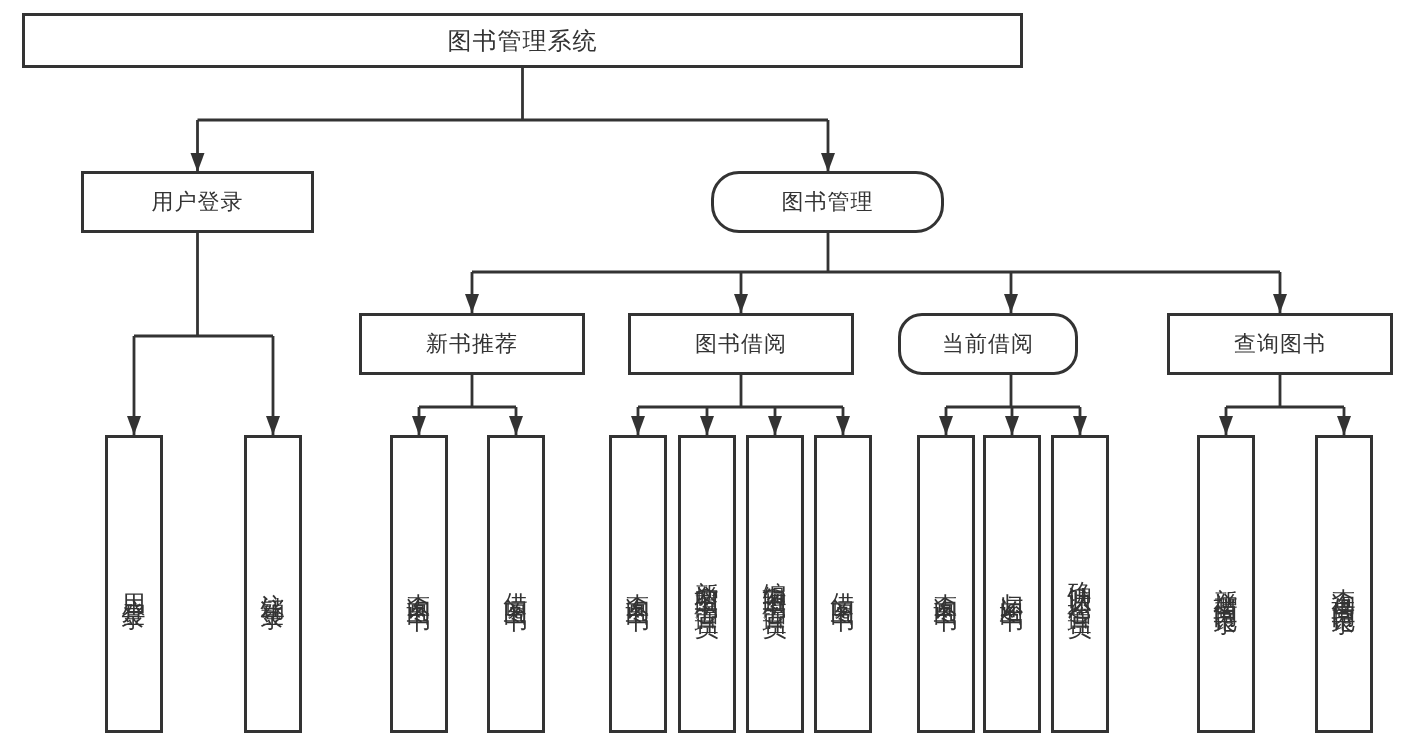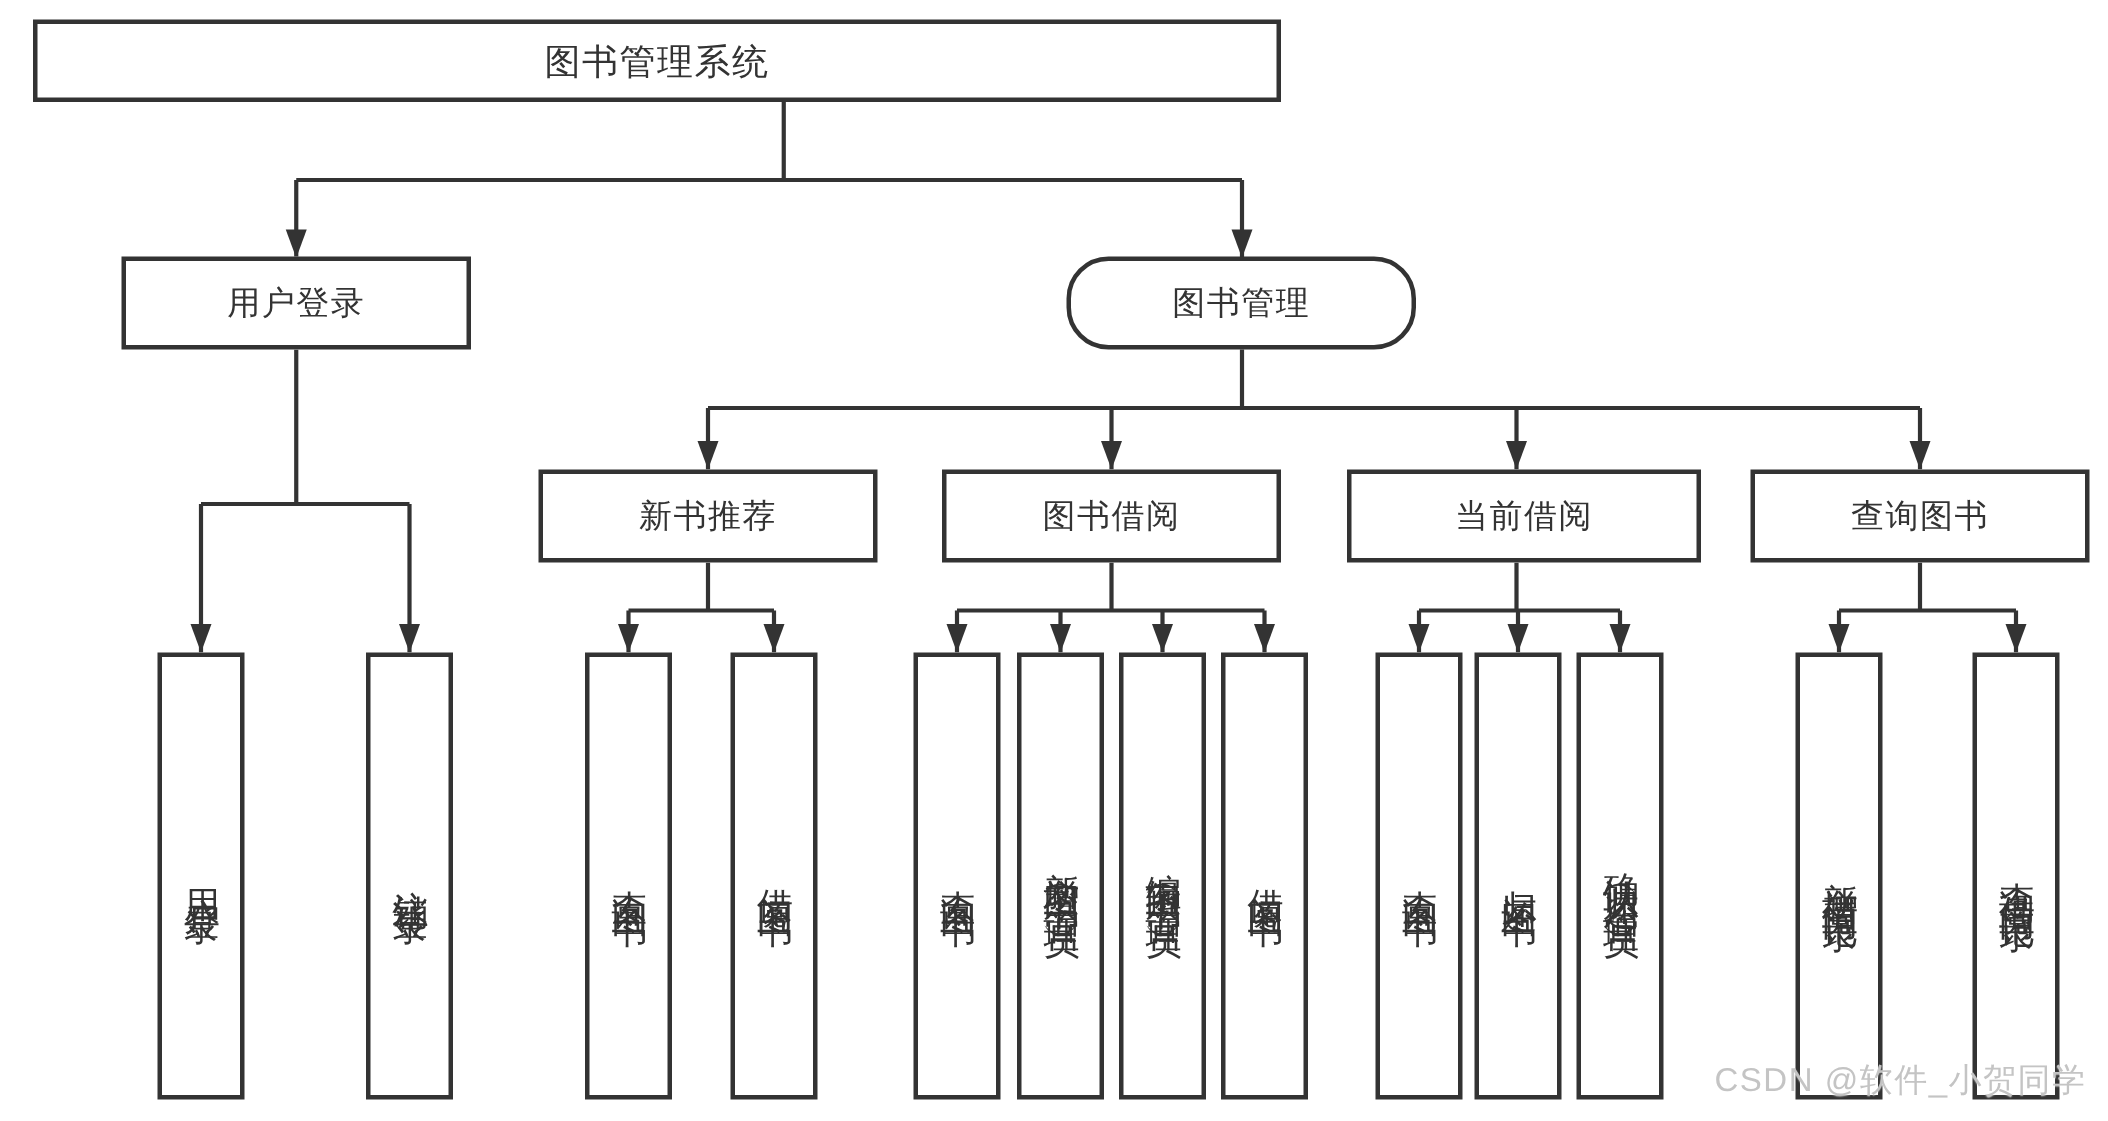--- a/index.html
+++ b/index.html
@@ -108,28 +108,28 @@
     <path d="M1011,375 V407 M946,407 H1080 M946,407 V435 M1012,407 V435 M1080,407 V435"></path>
     <polygon points="939,416 953,416 946,435"></polygon>
     <polygon points="1005,416 1019,416 1012,435"></polygon>
     <polygon points="1073,416 1087,416 1080,435"></polygon>
 
     <path d="M1280,375 V407 M1226,407 H1344 M1226,407 V435 M1344,407 V435"></path>
     <polygon points="1219,416 1233,416 1226,435"></polygon>
     <polygon points="1337,416 1351,416 1344,435"></polygon>
   </svg>
 
-  <div class="box hbox rootbox" style="left:22px; top:13px; width:832px; height:55px;text-align:right;">图书管理系统</div>
+  <div class="box hbox rootbox" style="left:22px; top:13px; width:1001px; height:55px;text-align:right;">图书管理系统</div>
 
   <div class="box hbox" style="left:81px; top:171px; width:233px; height:62px;">用户登录</div>
   <div class="box hbox" style="left:711px; top:171px; width:233px; height:62px;border-radius:28px;">图书管理</div>
 
   <div class="box hbox" style="left:359px; top:313px; width:226px; height:62px;">新书推荐</div>
   <div class="box hbox" style="left:628px; top:313px; width:226px; height:62px;">图书借阅</div>
-  <div class="box hbox" style="left:898px; top:313px; width:236px; height:62px;">当前借阅</div>
+  <div class="box hbox" style="left:898px; top:313px; width:180px; height:62px;border-radius:24px;">当前借阅</div>
   <div class="box hbox" style="left:1167px; top:313px; width:226px; height:62px;">查询图书</div>
 
   <div class="box leaf" style="left:105px;">
     <span>用户登录</span>
   </div>
   <div class="box leaf" style="left:244px;">
     <span>注销登录</span>
   </div>
 
   <div class="box leaf" style="left:390px;">
@@ -162,15 +162,14 @@
     <span>确认归还（管理员）</span>
   </div>
 
   <div class="box leaf" style="left:1197px;">
     <span>新增借阅记录</span>
   </div>
   <div class="box leaf" style="left:1315px;">
     <span>查询借阅记录</span>
   </div>
 
-  <div class="watermark">CSDN @软件_小贺同学</div>
 
 </div>
 
 </body></html>

